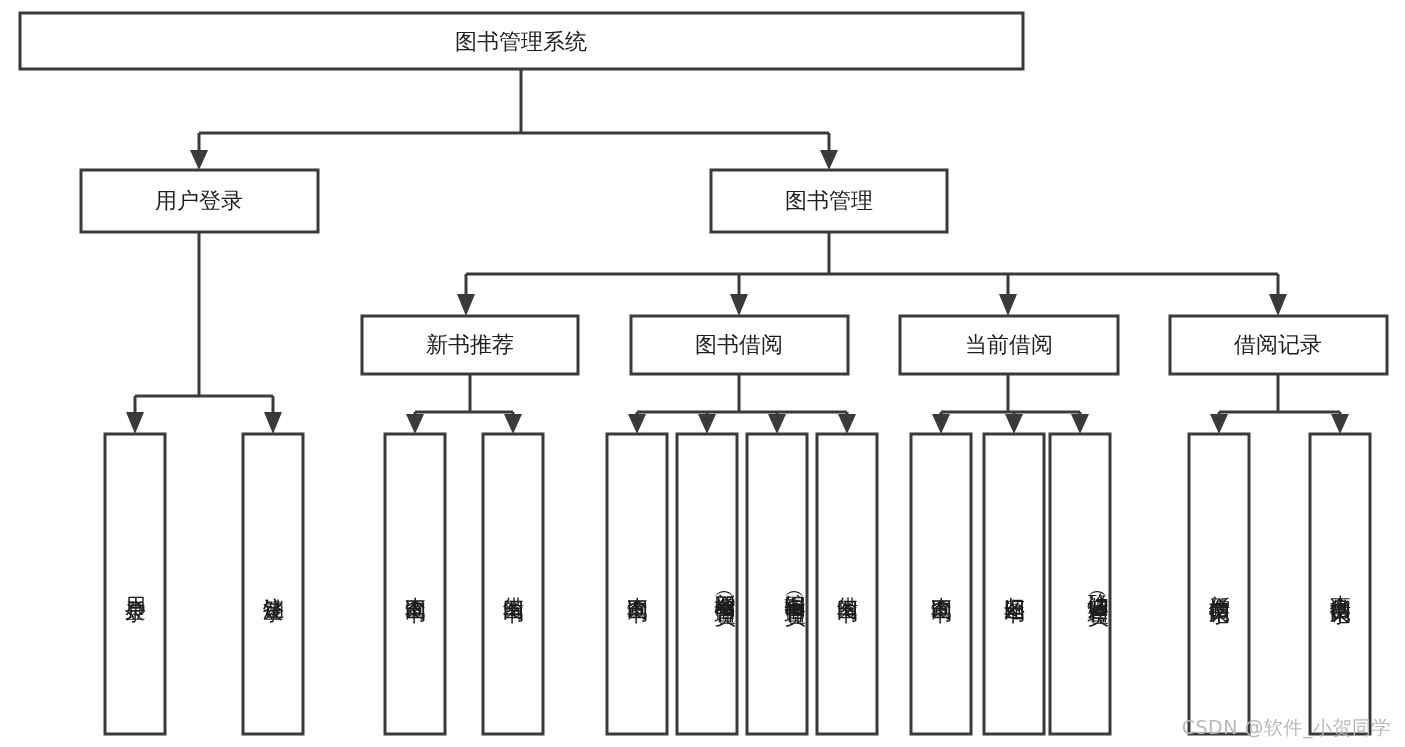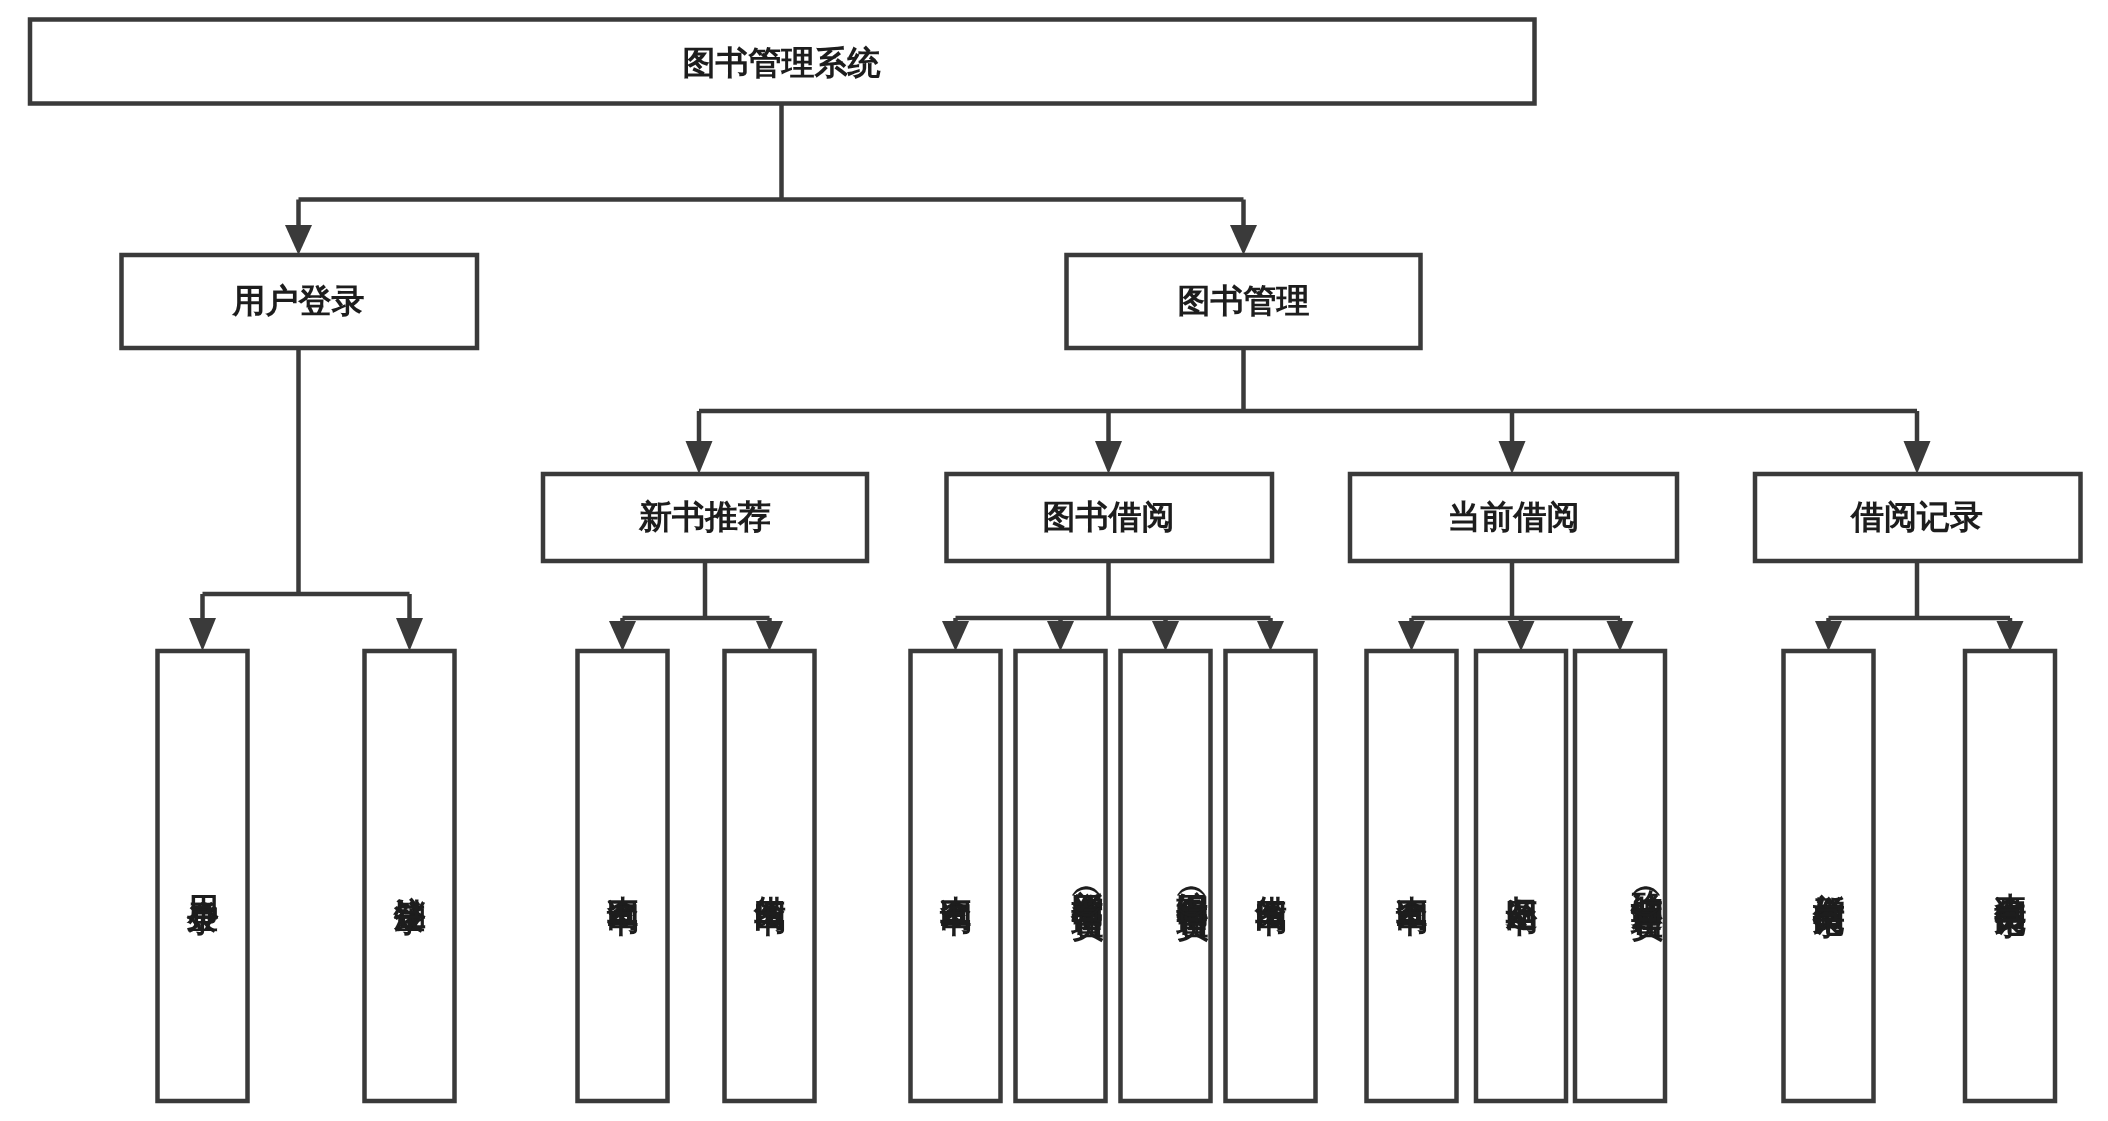--- a/index.html
+++ b/index.html
@@ -11,21 +11,20 @@
     width: 1405px;
     height: 747px;
     font-family: "DejaVu Sans", "Liberation Sans", sans-serif;
     overflow: hidden;
     position: relative;
   }
   #diagram-root {
     position: relative;
     width: 1405px;
     height: 747px;
-    font-weight: bold;
   }
   svg.canvas {
     position: absolute;
     top: 0;
     left: 0;
     width: 1405px;
     height: 747px;
   }
   .node-box {
     fill: #ffffff;
@@ -217,13 +216,14 @@
   <div class="leaf-label" style="left:607px;  top:434px; width:60px; height:300px;">查询图书</div>
   <div class="leaf-label" style="left:677px;  top:440px; width:60px; height:290px; align-items:flex-start;">新增图书（管理员）</div>
   <div class="leaf-label" style="left:747px;  top:440px; width:60px; height:290px; align-items:flex-start;">编辑图书（管理员）</div>
   <div class="leaf-label" style="left:817px;  top:434px; width:60px; height:300px;">借阅图书</div>
   <div class="leaf-label" style="left:911px;  top:434px; width:60px; height:300px;">查询图书</div>
   <div class="leaf-label" style="left:984px;  top:434px; width:60px; height:300px;">归还图书</div>
   <div class="leaf-label" style="left:1050px; top:440px; width:60px; height:290px; align-items:flex-start;">确认归还（管理员）</div>
   <div class="leaf-label" style="left:1189px; top:434px; width:60px; height:300px;">新增借阅记录</div>
   <div class="leaf-label" style="left:1310px; top:434px; width:60px; height:300px;">查询借阅记录</div>
 
+  <div class="watermark">CSDN @软件_小贺同学</div>
 </div>
 
 </body></html>

